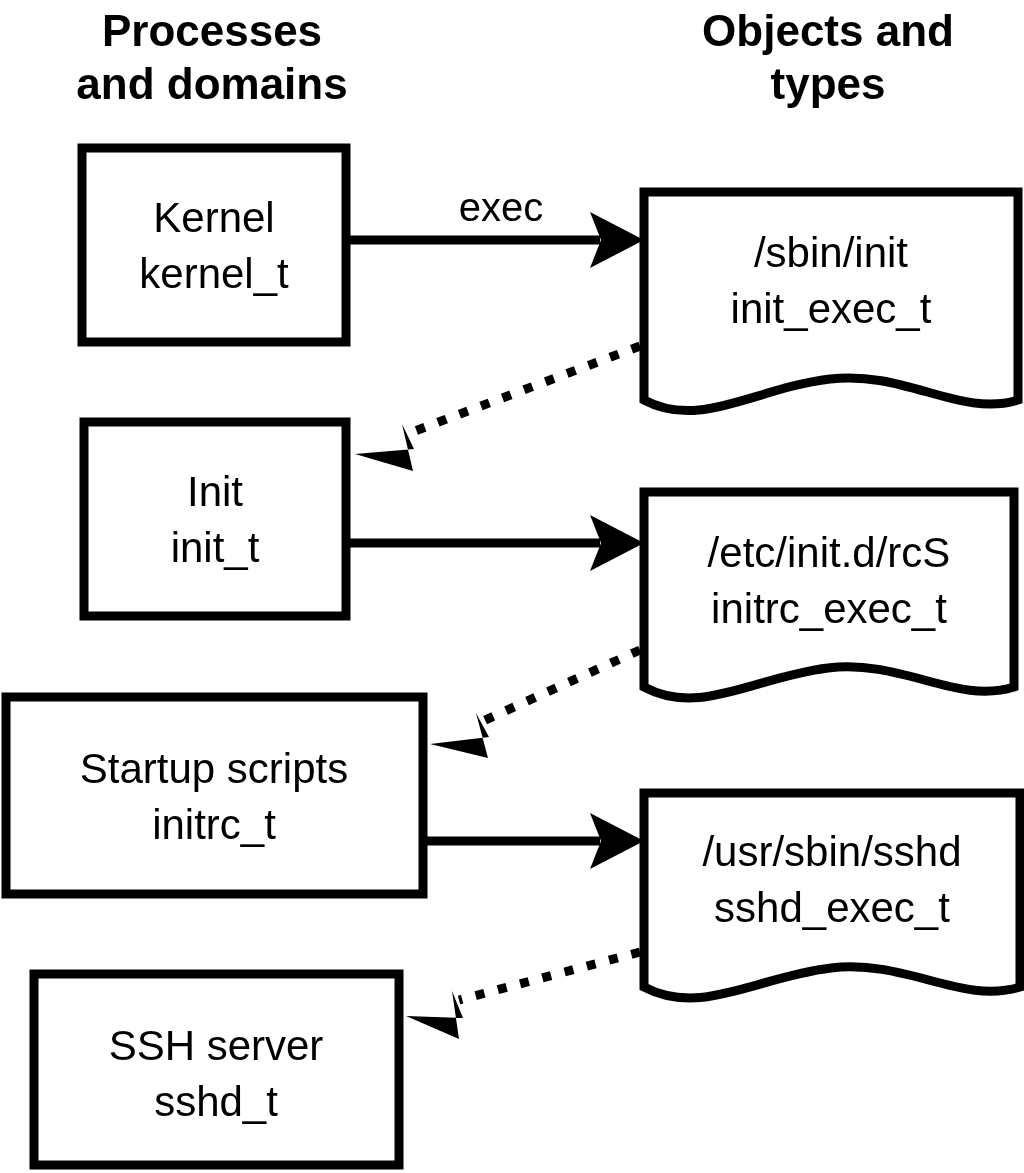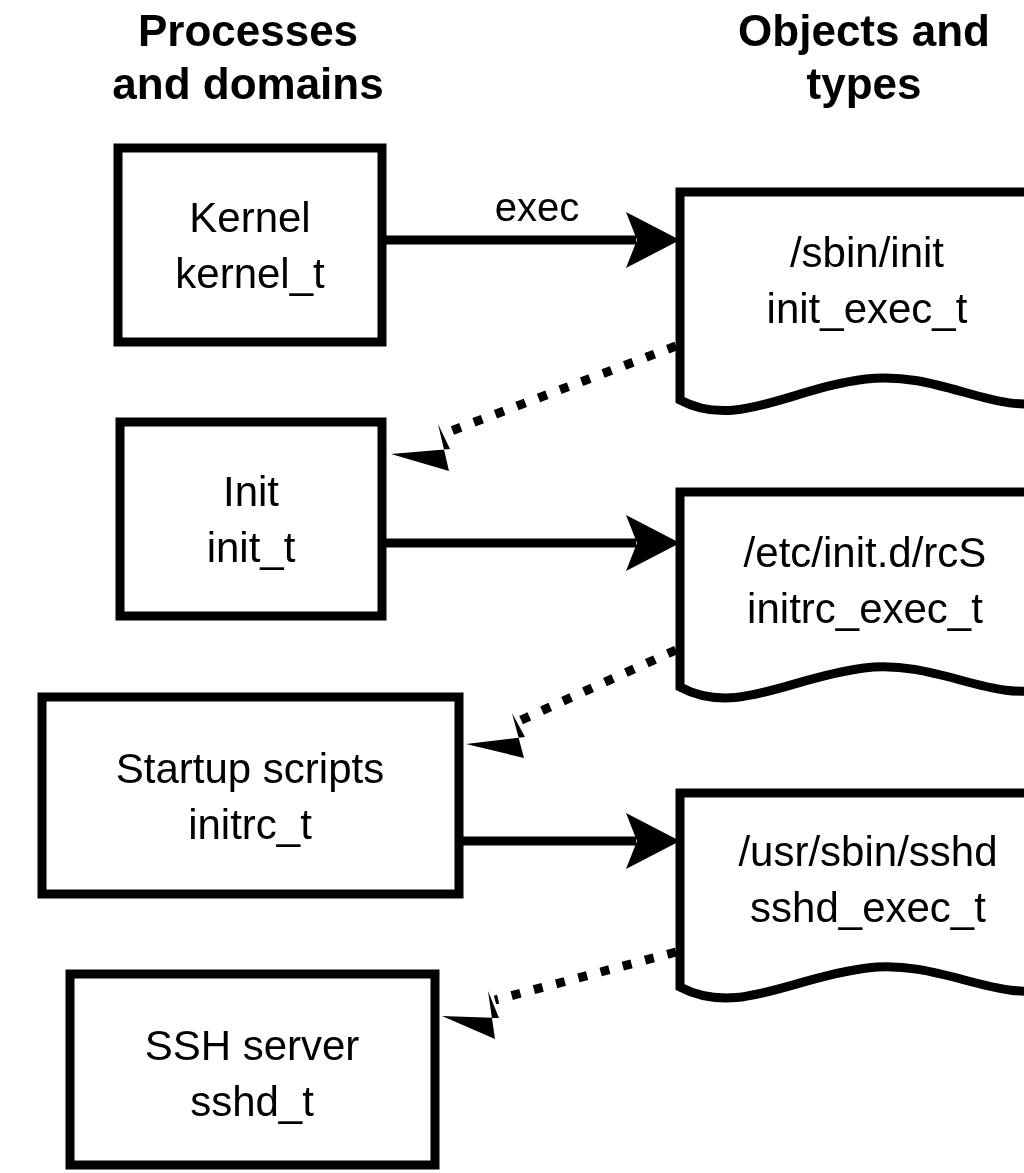--- a/index.html
+++ b/index.html
@@ -10,21 +10,20 @@
   body {
     width: 1024px;
     height: 1173px;
     font-family: "Liberation Sans", sans-serif;
     overflow: hidden;
   }
   #diagram-root {
     position: relative;
     width: 822px;
     height: 1173px;
-    margin-left: 36px;
   }
   svg.diagram {
     display: block;
     width: 1024px;
     height: 1173px;
   }
   .col-title {
     font-family: "Liberation Sans", sans-serif;
     font-weight: bold;
     font-size: 44px;

